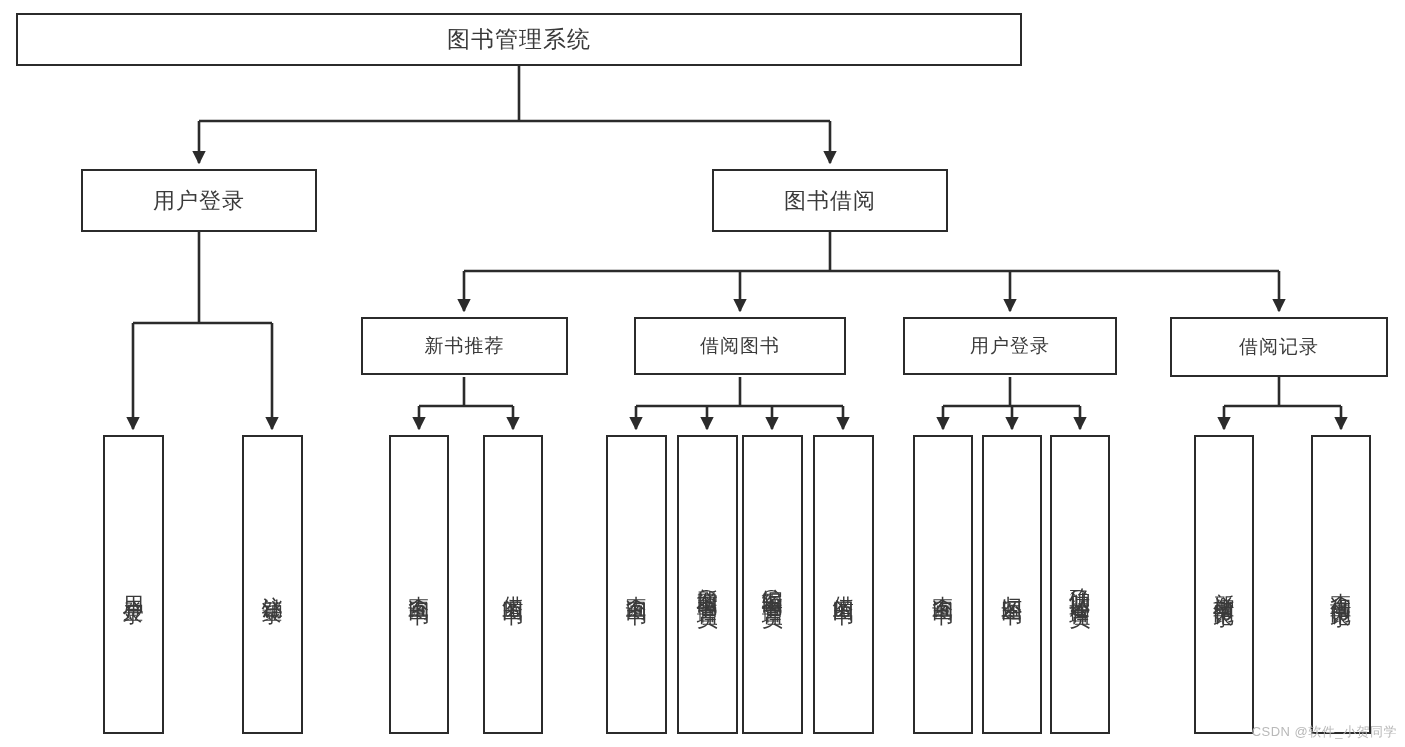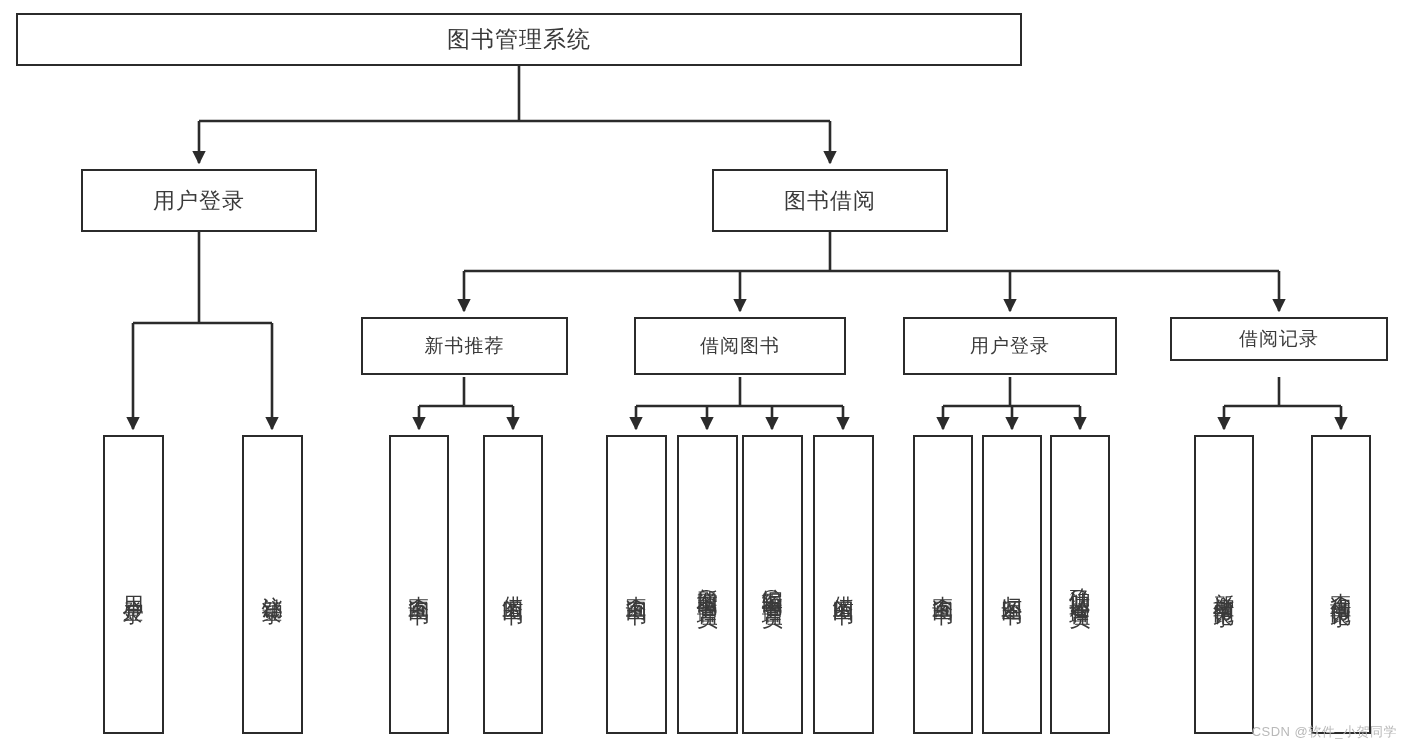--- a/index.html
+++ b/index.html
@@ -124,21 +124,21 @@
 
   <div class="node lvl3" style="left:361px;top:317px;width:207px;height:58px;">
     <span class="label">新书推荐</span>
   </div>
   <div class="node lvl3" style="left:634px;top:317px;width:212px;height:58px;">
     <span class="label">借阅图书</span>
   </div>
   <div class="node lvl3" style="left:903px;top:317px;width:214px;height:58px;">
     <span class="label">用户登录</span>
   </div>
-  <div class="node lvl3" style="left:1170px;top:317px;width:218px;height:44px;">
+  <div class="node lvl3" style="left:1170px;top:317px;width:218px;height:60px;">
     <span class="label">借阅记录</span>
   </div>
 
   <div class="node leaf" style="left:103px;top:435px;width:61px;height:299px;">
     <span class="label">用户登录</span>
   </div>
   <div class="node leaf" style="left:242px;top:435px;width:61px;height:299px;">
     <span class="label">注销登录</span>
   </div>
 

